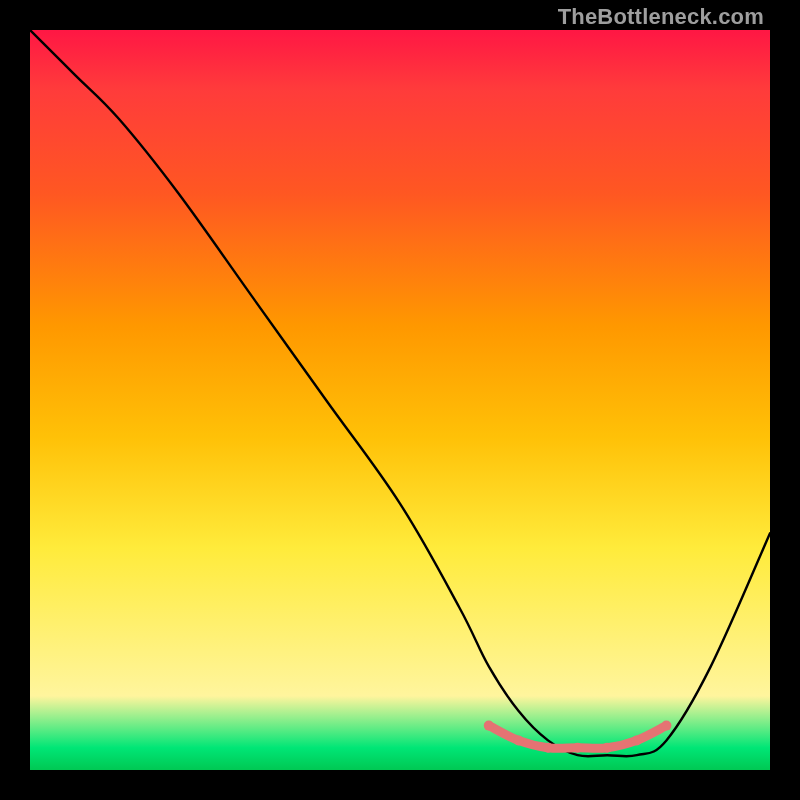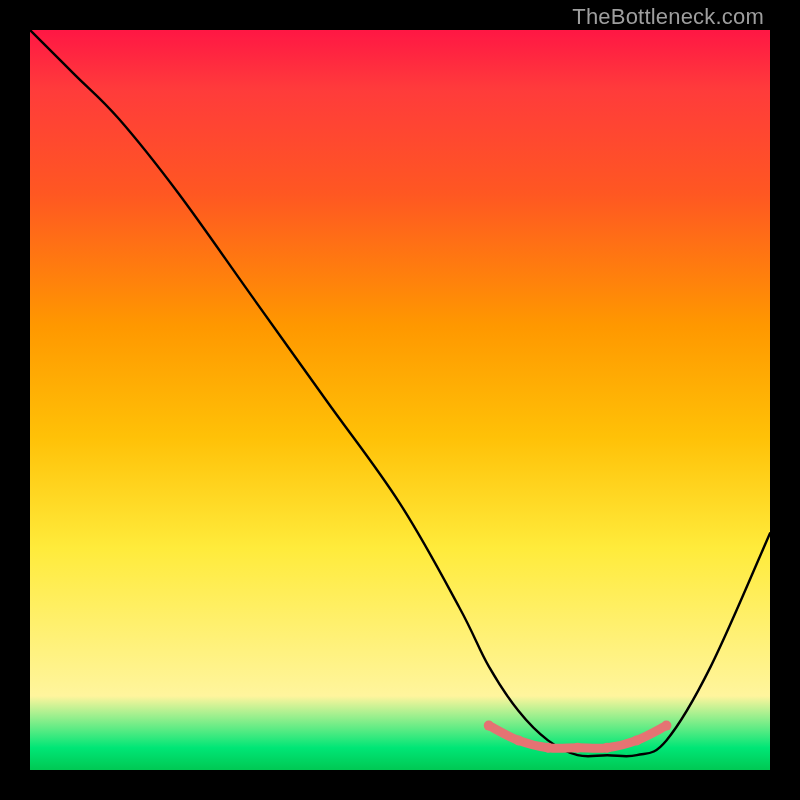--- a/index.html
+++ b/index.html
@@ -38,21 +38,21 @@
       #00e676 97%,
       #00c853 100%
     );
   }
   .watermark {
     position: absolute;
     top: 4px;
     right: 36px;
     color: #9e9e9e;
     font-size: 22px;
-    font-weight: 400;
+    font-weight: 700;
     letter-spacing: 0.2px;
     z-index: 10;
   }
   svg.curve {
     position: absolute;
     left: 0;
     top: 0;
     width: 740px;
     height: 740px;
     z-index: 5;

